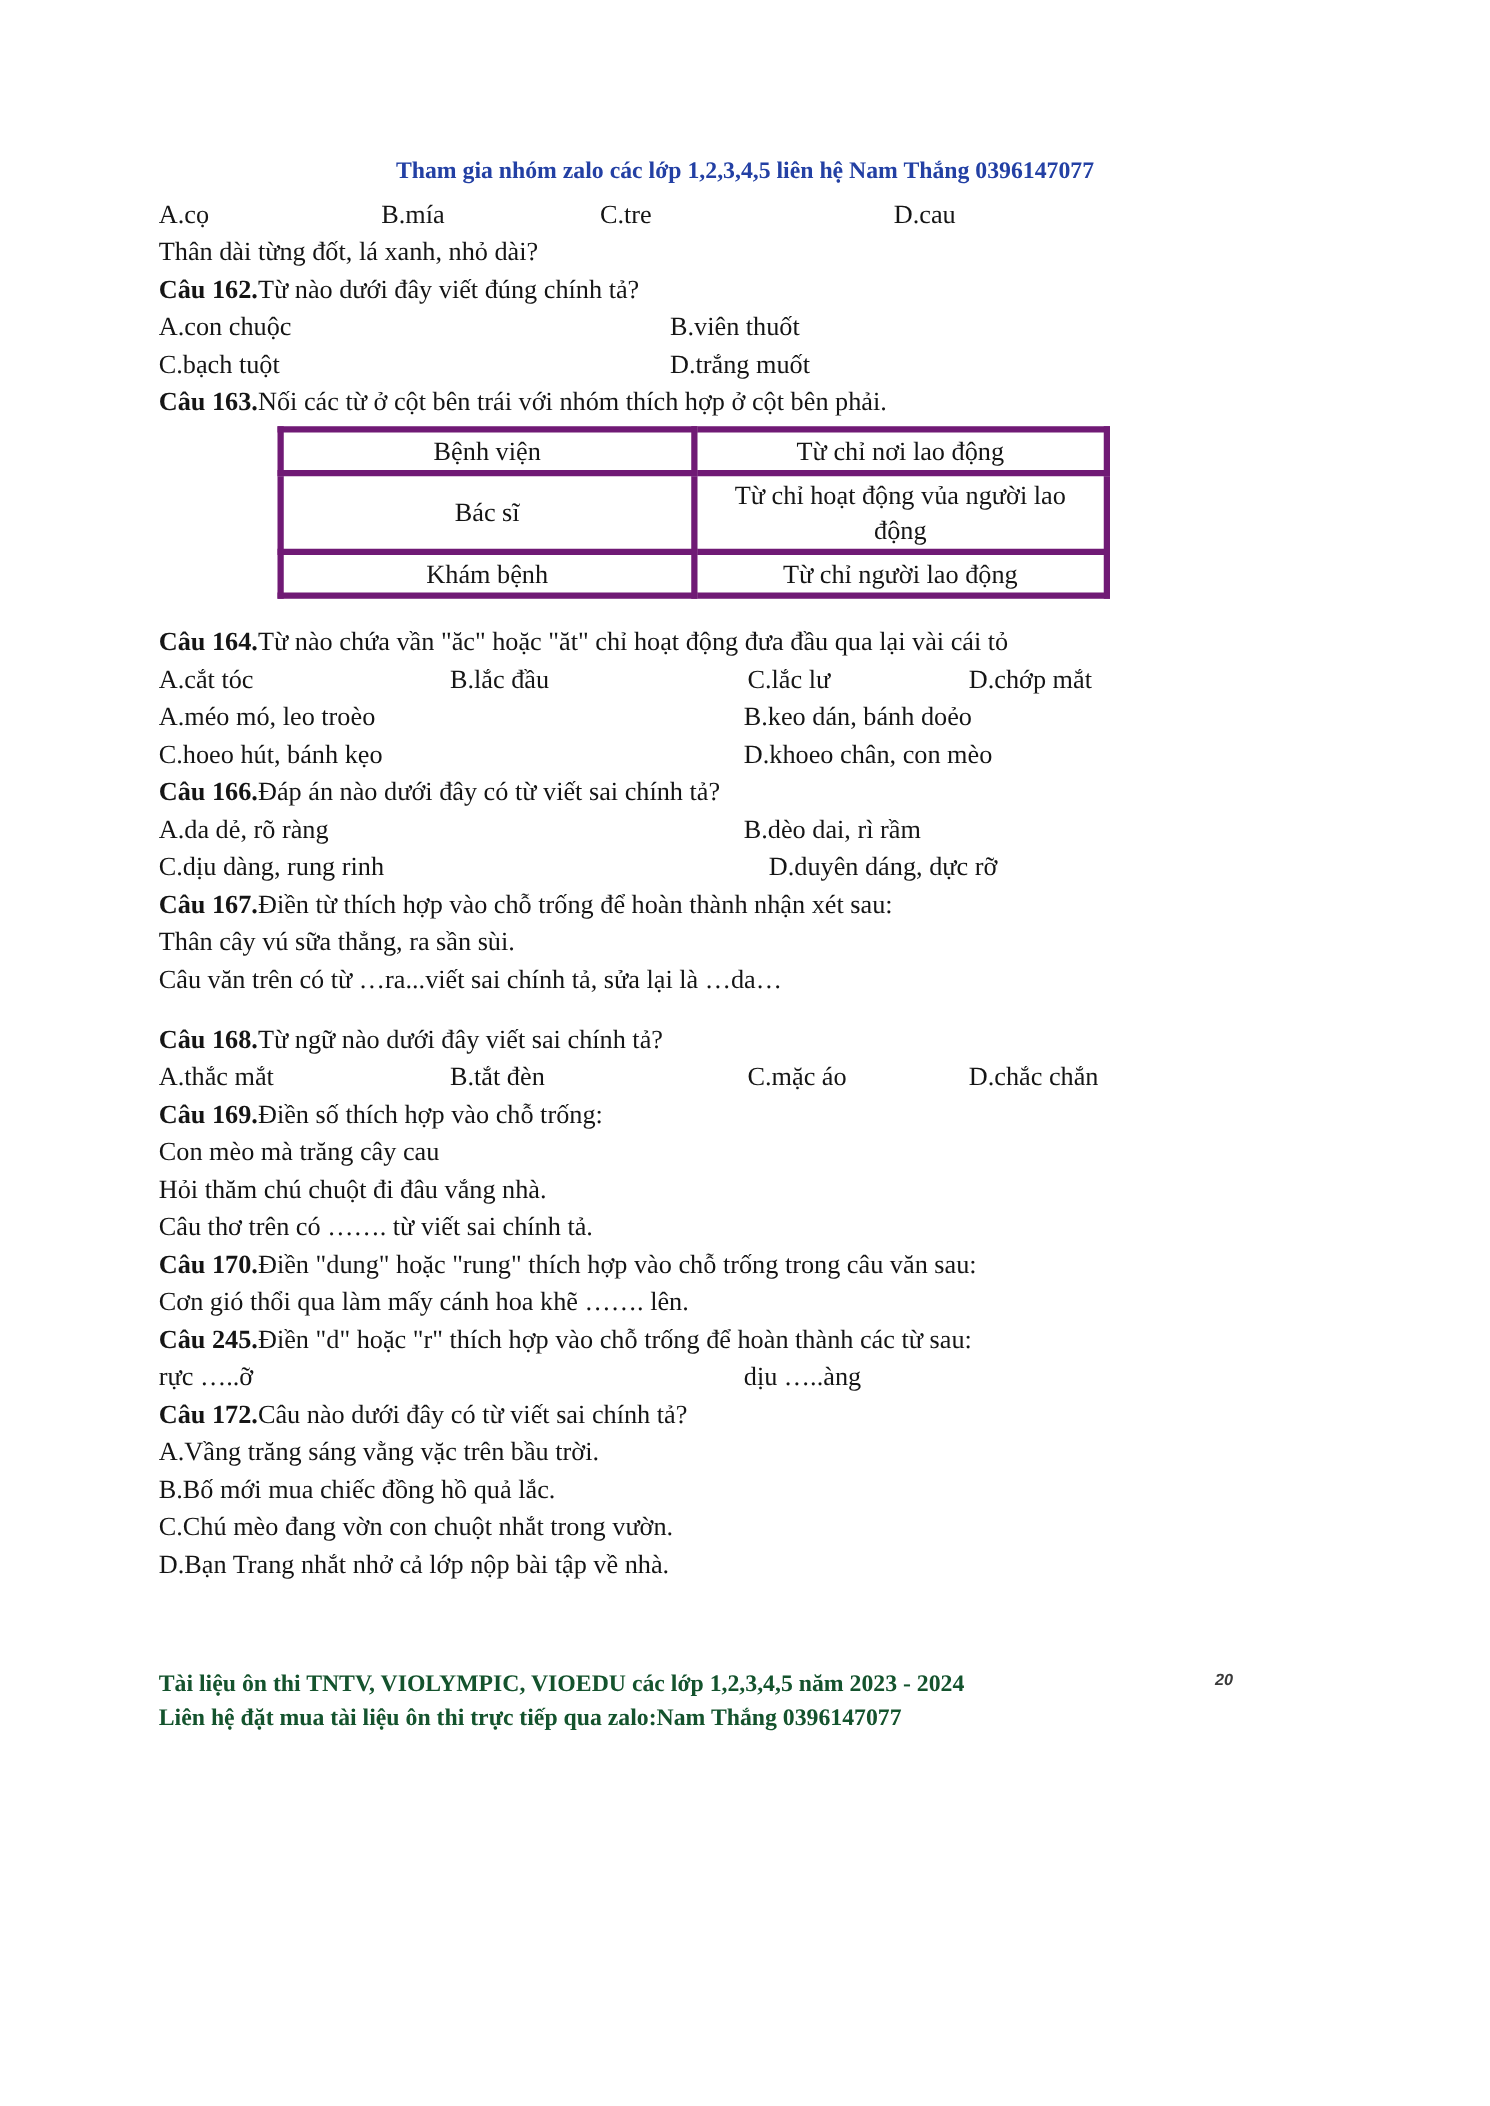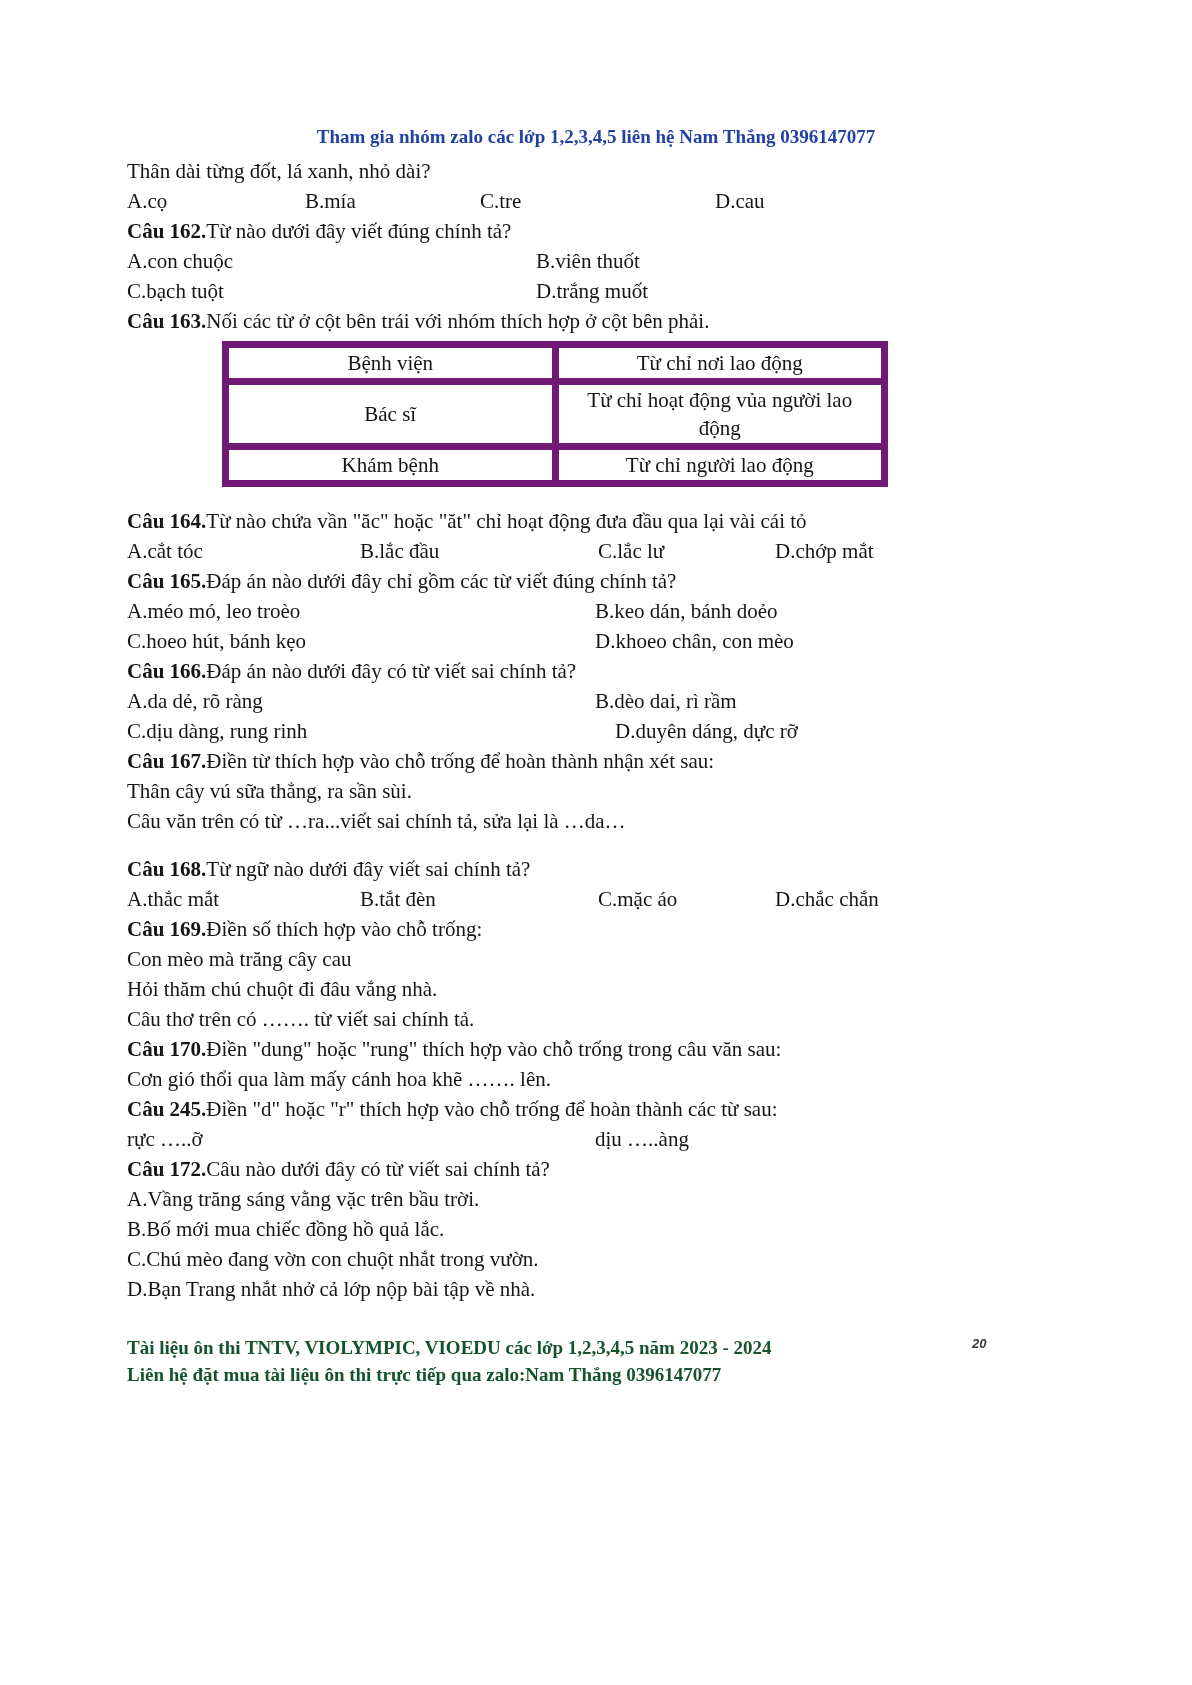--- a/index.html
+++ b/index.html
@@ -24,21 +24,21 @@
   .line{position:relative;height:30px;line-height:30px;white-space:nowrap;}
   .opt{position:absolute;top:0;}
   .qlabel{font-weight:bold;}
   .match-table{
     border-collapse:collapse;
     margin:5px 0 5px 95px;
     width:666px;
     font-size:21px;
   }
   .match-table td{
-    border:7px solid #701a75;
+    border:5px solid #701a75;
     text-align:center;
     padding:1px 8px;
     line-height:28px;
     white-space:normal;
   }
   .spacer-sm{height:14px;}
   .spacer-md{height:18px;}
   .footer{
     position:absolute;left:127px;top:1334px;
     font-weight:bold;font-size:19px;line-height:27px;
@@ -52,27 +52,27 @@
 </style>
 </head>
 <body>
 
 <div class="page">
 
   <div class="header">Tham gia nhóm zalo các lớp 1,2,3,4,5 liên hệ Nam Thắng 0396147077</div>
 
   <div class="content">
 
-    <div class="line">Thân dài từng đốt, lá xanh, nhỏ dài?</div>
     <div class="line">
       <span class="opt" style="left:0px">A.cọ</span>
       <span class="opt" style="left:178px">B.mía</span>
       <span class="opt" style="left:353px">C.tre</span>
       <span class="opt" style="left:588px">D.cau</span>
     </div>
+    <div class="line">Thân dài từng đốt, lá xanh, nhỏ dài?</div>
 
     <div class="line">
       <b class="qlabel">Câu 162.</b><span>Từ nào dưới đây viết đúng chính tả?</span>
     </div>
     <div class="line">
       <span class="opt" style="left:0px">A.con chuộc</span>
       <span class="opt" style="left:409px">B.viên thuốt</span>
     </div>
     <div class="line">
       <span class="opt" style="left:0px">C.bạch tuột</span>
@@ -105,23 +105,20 @@
     <div class="line">
       <b class="qlabel">Câu 164.</b><span>Từ nào chứa vần "ăc" hoặc "ăt" chỉ hoạt động đưa đầu qua lại vài cái tỏ</span>
     </div>
     <div class="line">
       <span class="opt" style="left:0px">A.cắt tóc</span>
       <span class="opt" style="left:233px">B.lắc đầu</span>
       <span class="opt" style="left:471px">C.lắc lư</span>
       <span class="opt" style="left:648px">D.chớp mắt</span>
     </div>
 
-    <div class="line">
-      <b class="qlabel">Câu 165.</b><span>Đáp án nào dưới đây chỉ gồm các từ viết đúng chính tả?</span>
-    </div>
     <div class="line">
       <span class="opt" style="left:0px">A.méo mó, leo troèo</span>
       <span class="opt" style="left:468px">B.keo dán, bánh doẻo</span>
     </div>
     <div class="line">
       <span class="opt" style="left:0px">C.hoeo hút, bánh kẹo</span>
       <span class="opt" style="left:468px">D.khoeo chân, con mèo</span>
     </div>
 
     <div class="line">

